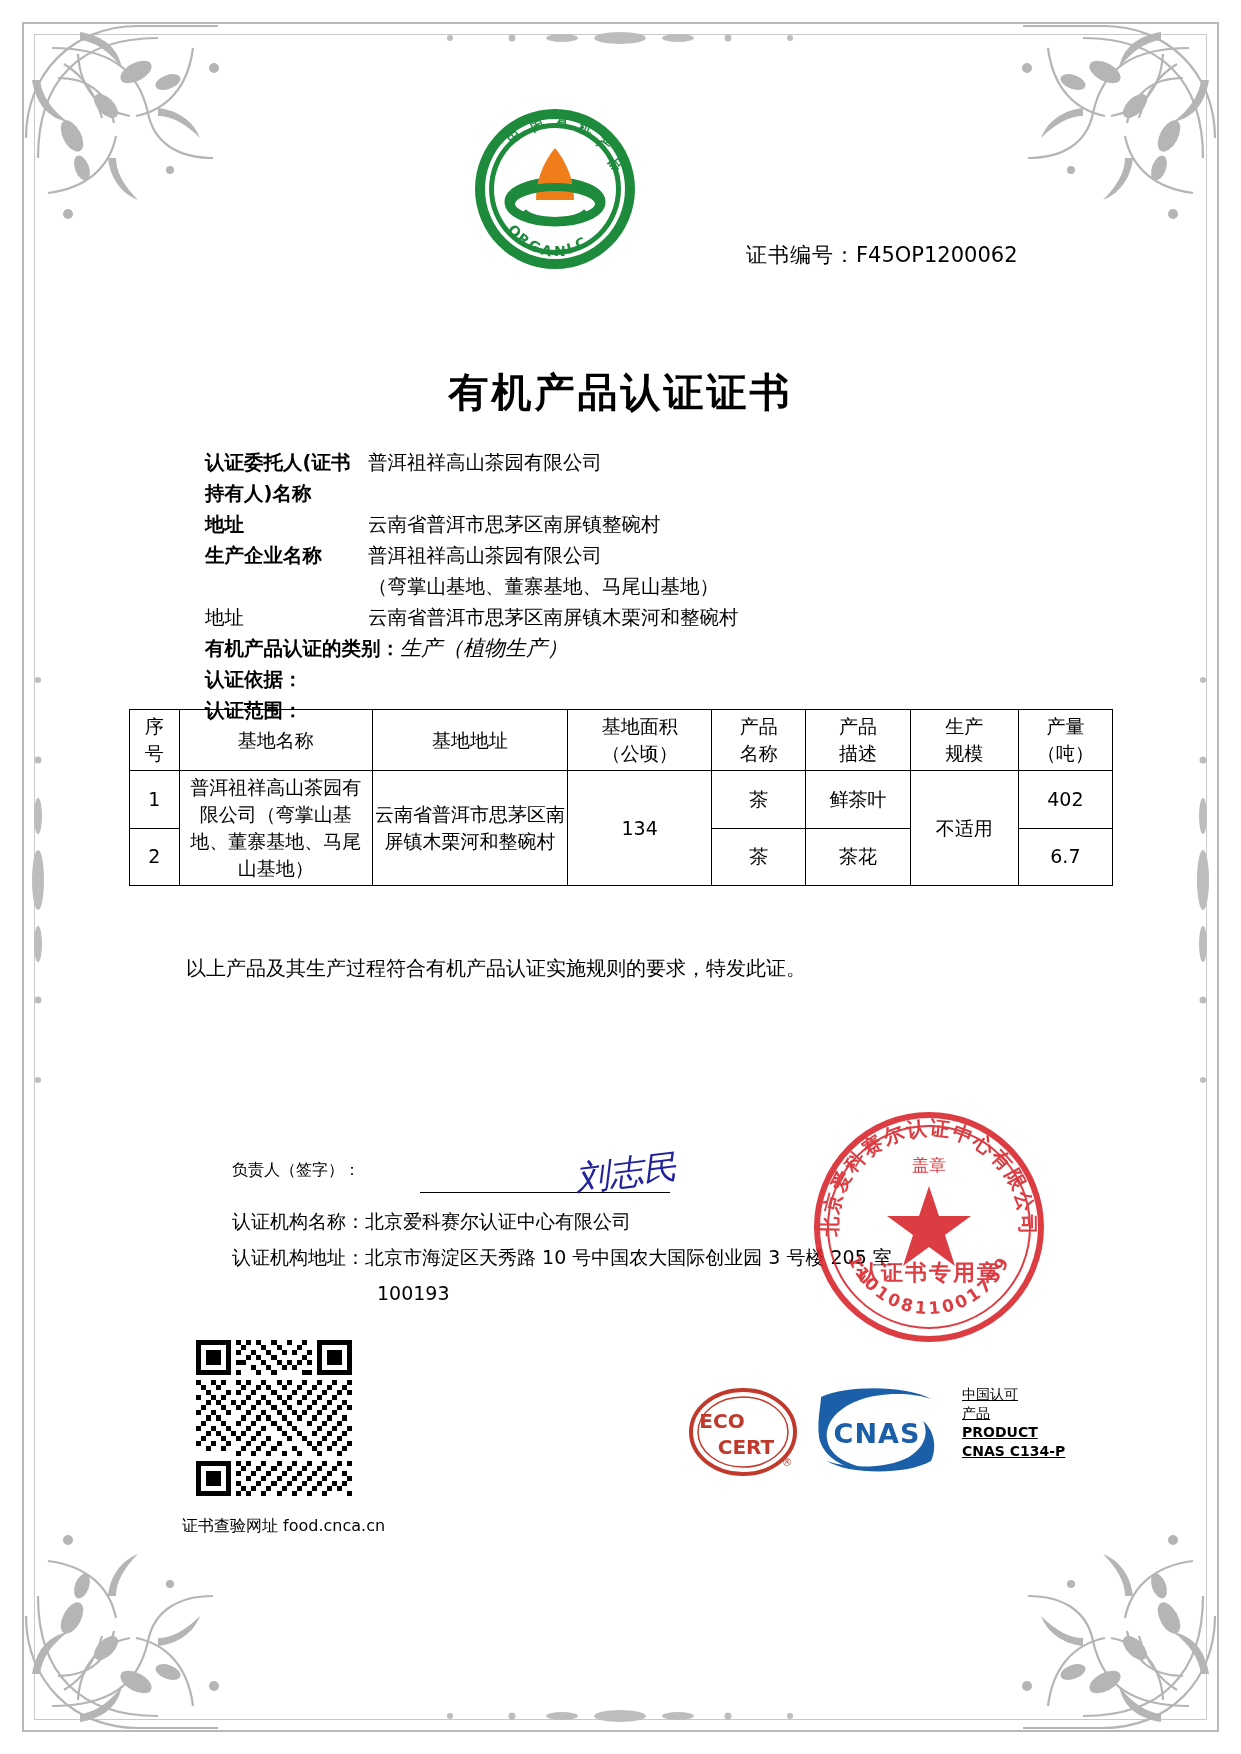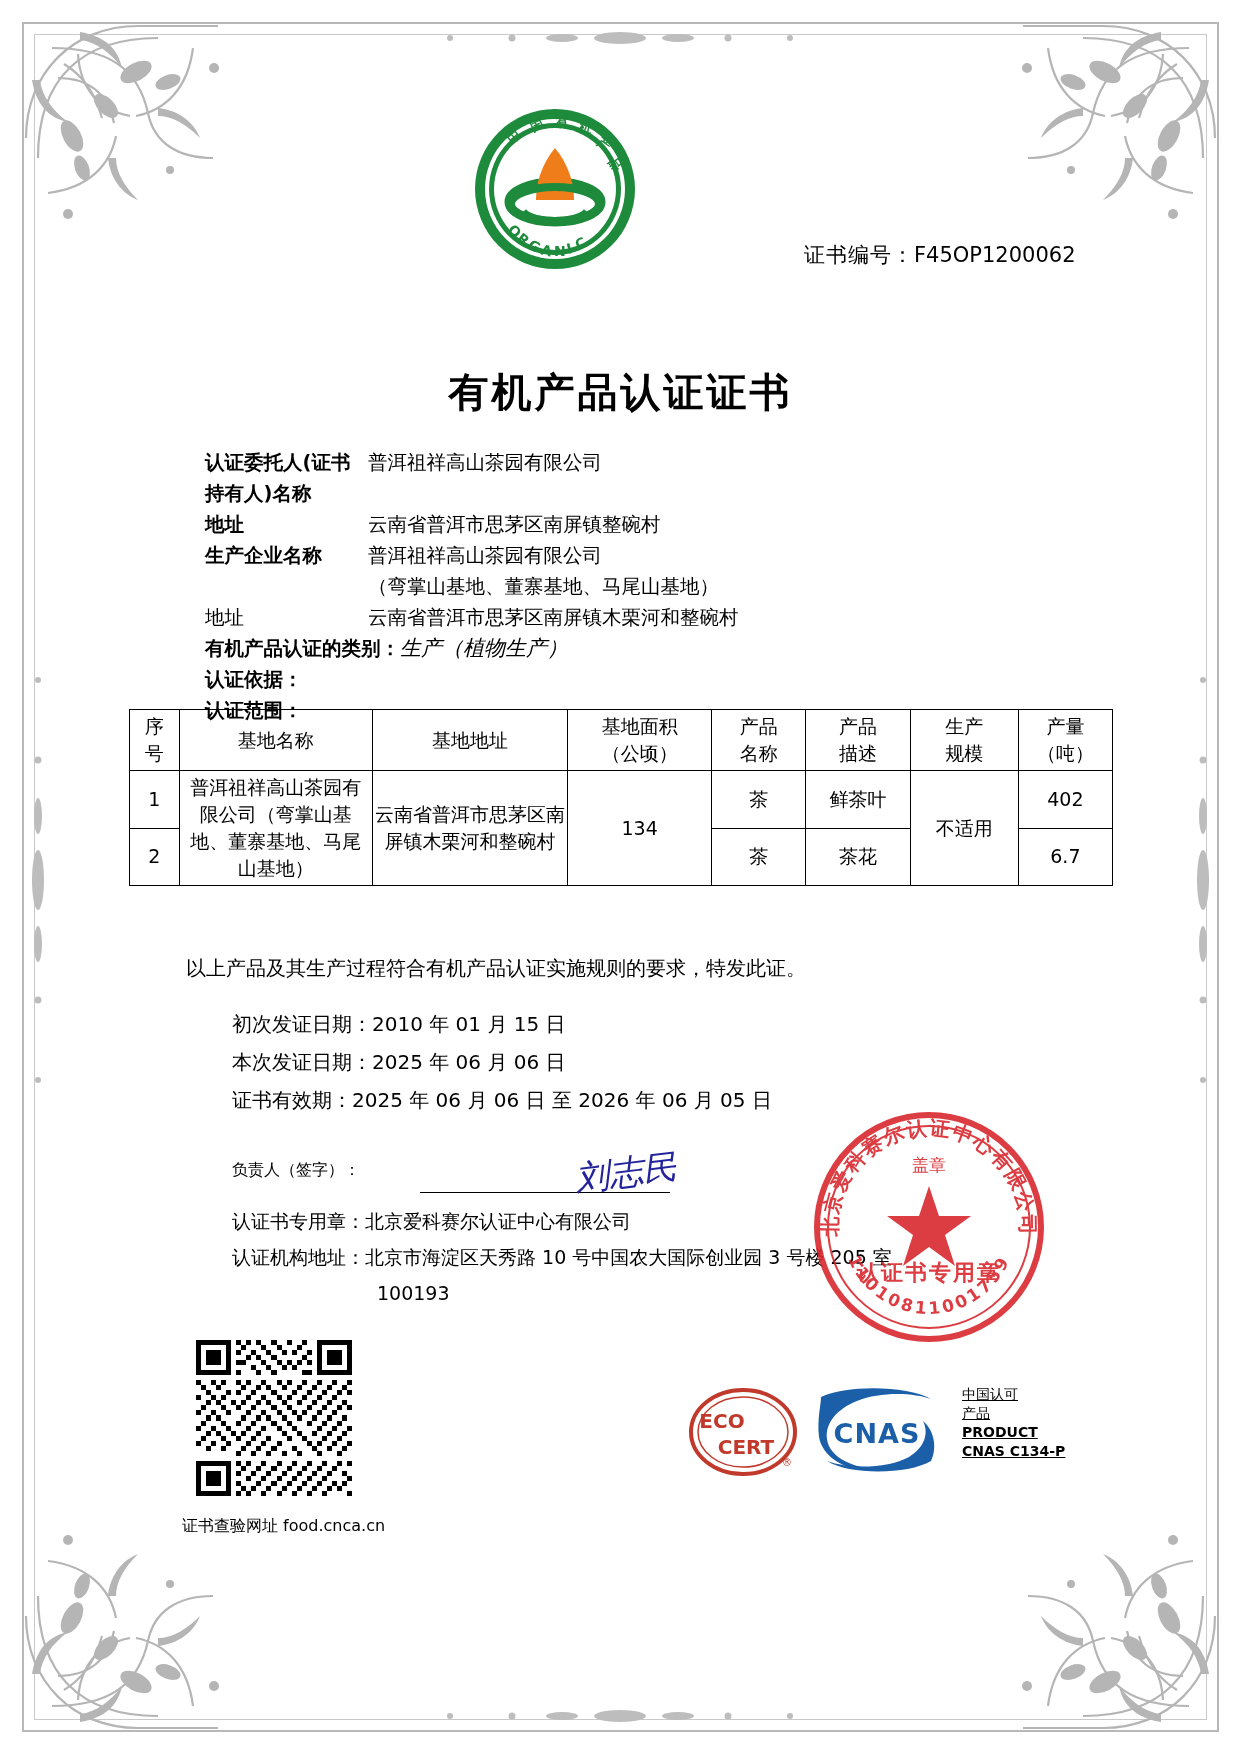--- a/index.html
+++ b/index.html
@@ -53,21 +53,21 @@
   
   .logo {
     position: absolute;
     left: 470px;
     top: 104px;
     width: 170px;
     height: 170px;
   }
   .cert-no {
     position: absolute;
-    left: 804px;
+    left: 746px;
     top: 241px;
     font-size: 21px;
     color: #000;
     white-space: nowrap;
     font-family: "DejaVu Sans", "Liberation Sans", sans-serif;
   }
   .cert-no .label { letter-spacing: 1px; }
 
   .title {
     position: absolute;
@@ -543,39 +543,28 @@
           <td>茶</td>
           <td>茶花</td>
           <td>6.7</td>
         </tr>
       </tbody>
     </table>
   </div>
 
   <div class="statement">以上产品及其生产过程符合有机产品认证实施规则的要求，特发此证。</div>
 
-  <div class="dates">
-    <div class="d-row">
-      <span>初次发证日期：</span><span>2010 年 01 月 15 日</span>
-    </div>
-    <div class="d-row">
-      <span>本次发证日期：</span><span>2025 年 06 月 06 日</span>
-    </div>
-    <div class="d-row">
-      <span>证书有效期：</span><span>2025 年 06 月 06 日   至   2026 年 06 月 05 日</span>
-    </div>
-  </div>
 
   <div class="signer">负责人（签字）：</div>
   <div class="sig-line"></div>
   <div class="signature">刘志民</div>
 
   <div class="org-block">
     <div>
-      <span class="k">认证书专用章：</span><span>北京爱科赛尔认证中心有限公司</span>
+      <span class="k">认证机构名称：</span><span>北京爱科赛尔认证中心有限公司</span>
     </div>
     <div>
       <span class="k">认证机构地址：</span><span>北京市海淀区天秀路 10 号中国农大国际创业园 3 号楼 205 室</span>
     </div>
     <div class="org-line2">100193</div>
   </div>
 
   <div class="seal">
     <svg width="238" height="238" viewBox="0 0 238 238">
       <g opacity="0.88">

